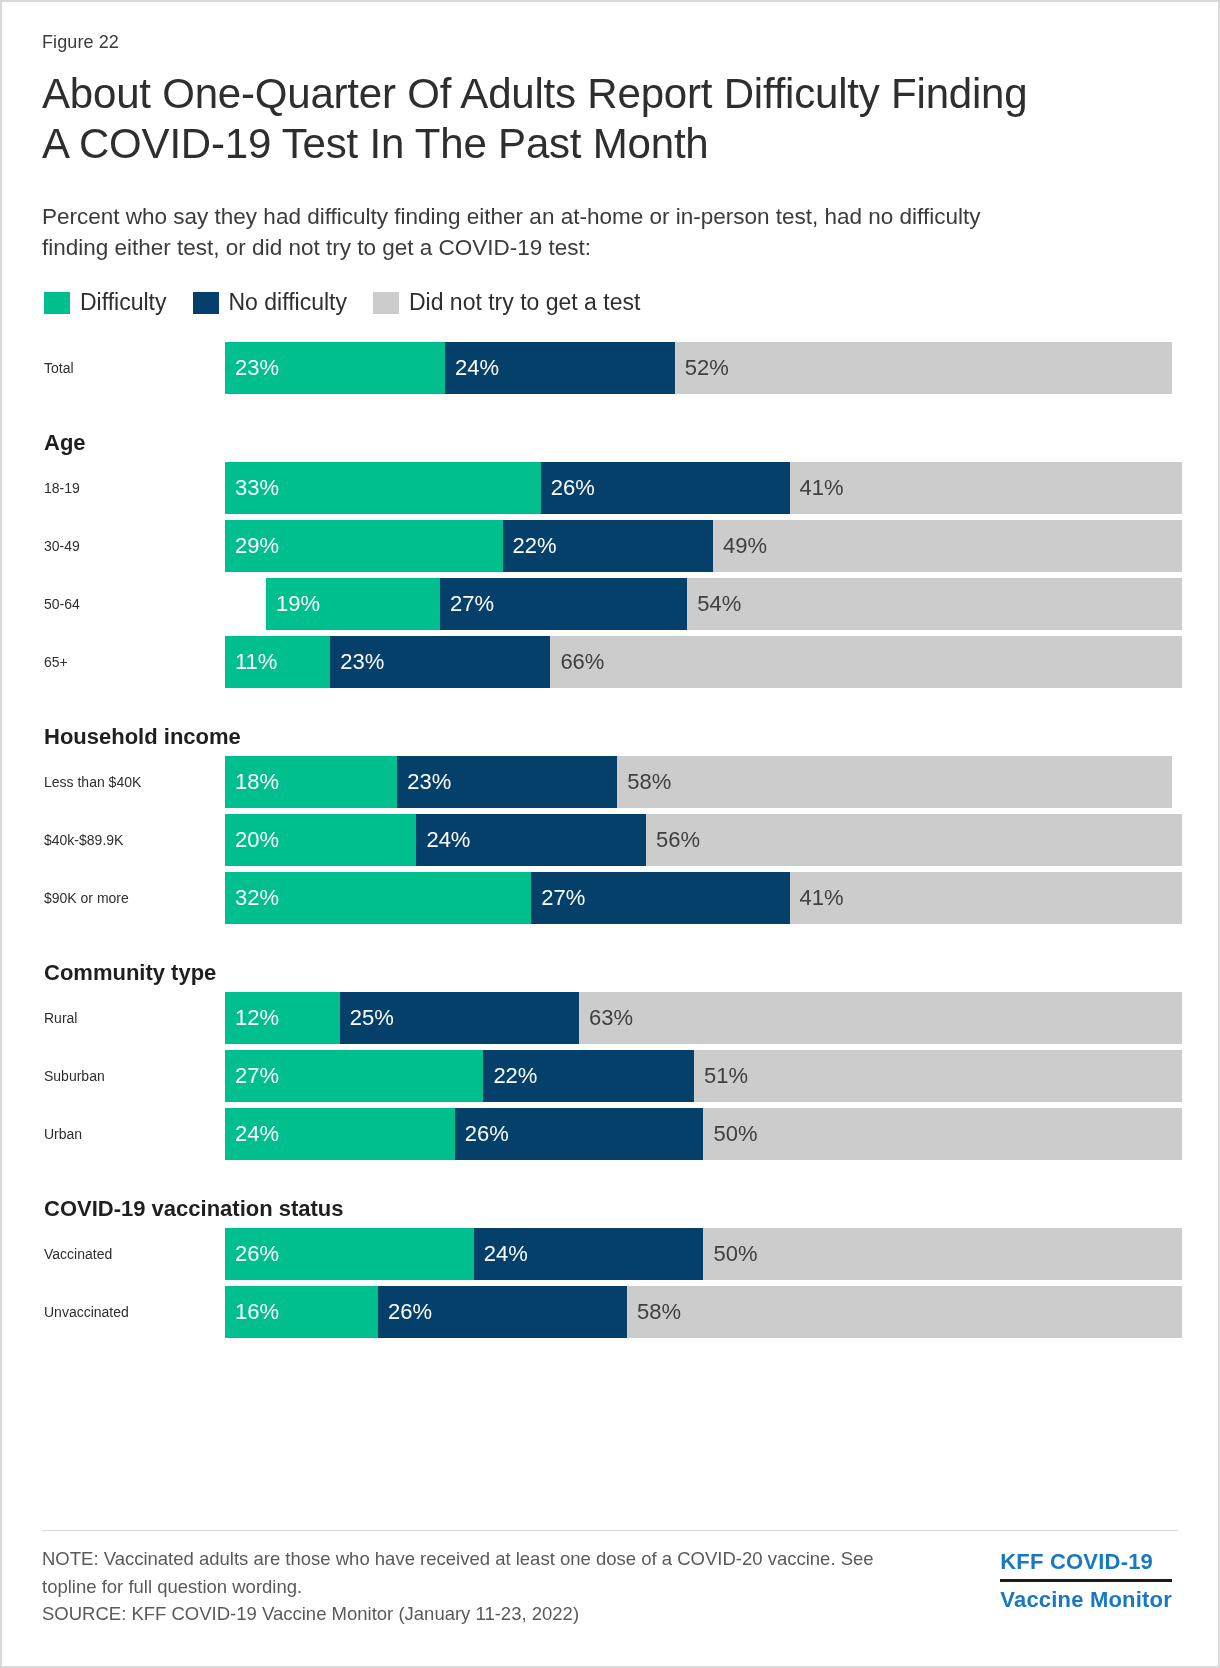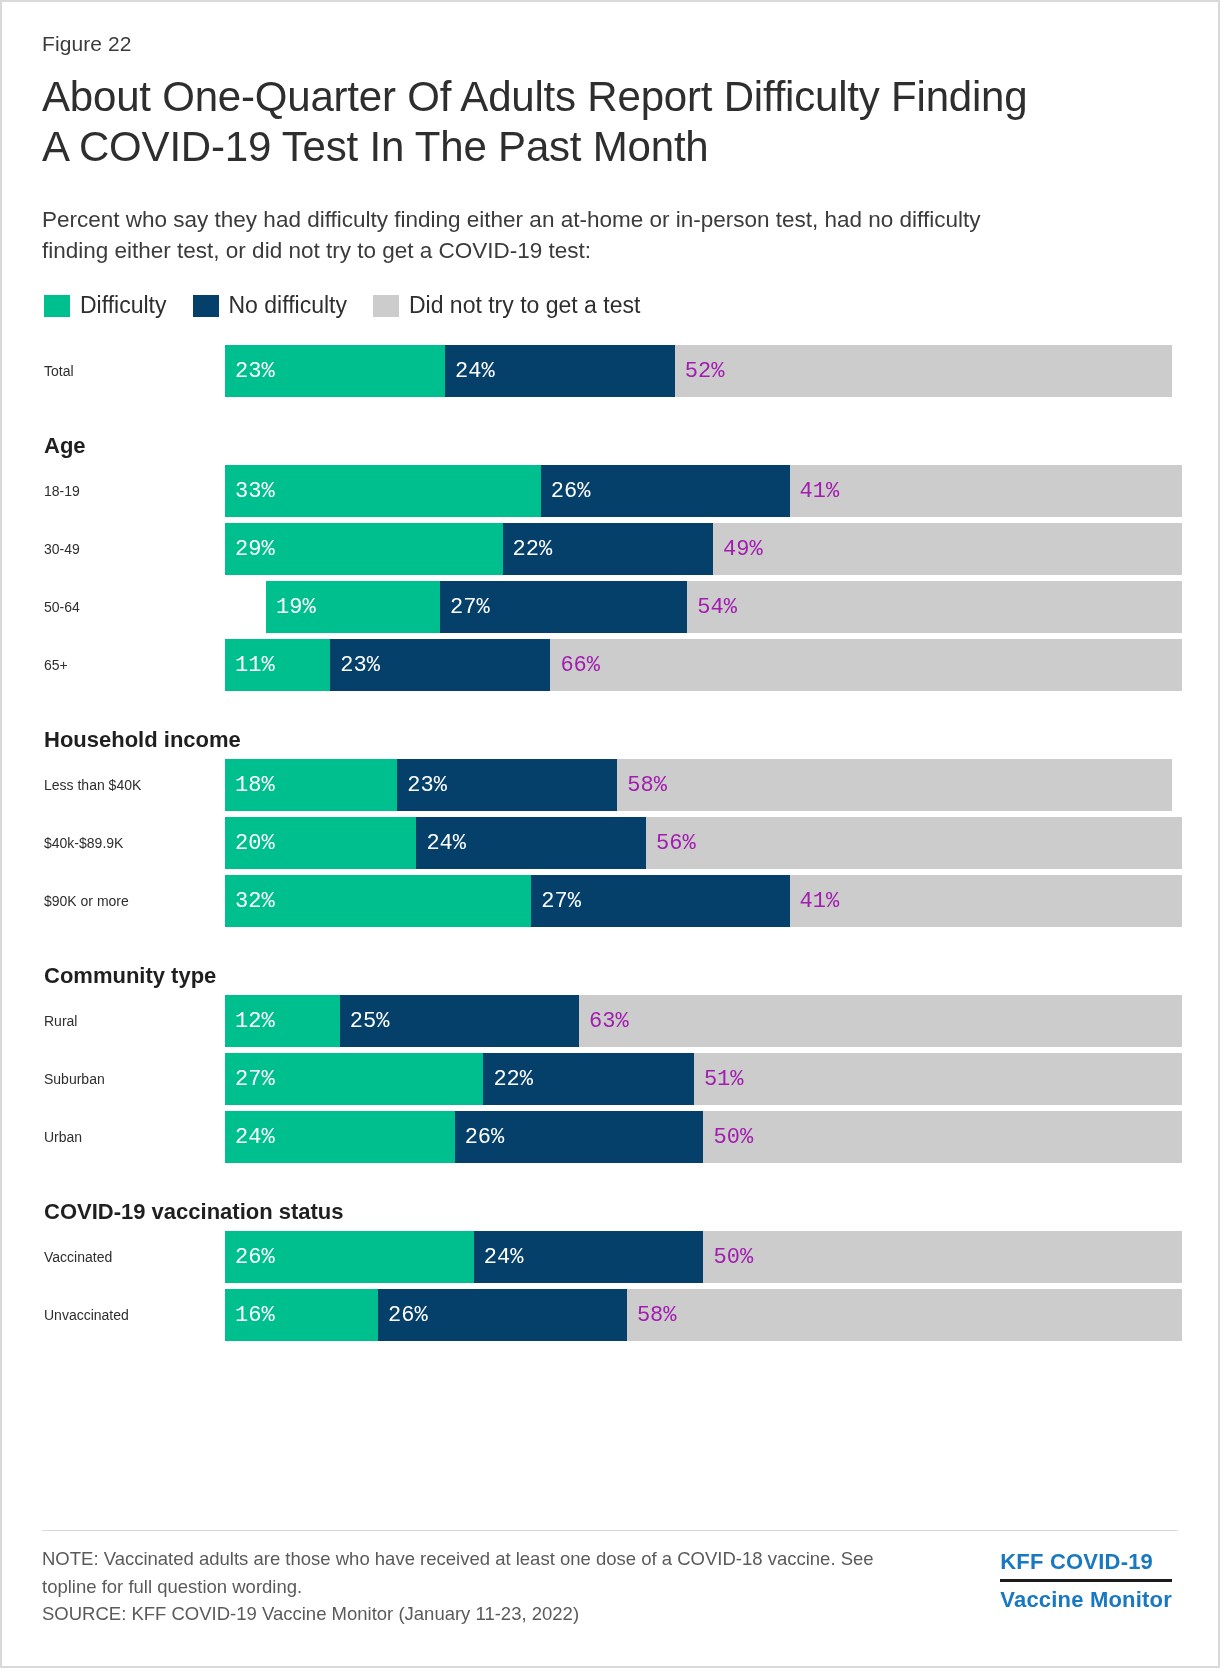--- a/index.html
+++ b/index.html
@@ -22,21 +22,21 @@
   }
   .inner {
     position: absolute;
     left: 40px;
     top: 30px;
     width: 1140px;
   }
 
   
   .fig-num {
-    font-size: 21px;
+    font-size: 18px;
     color: #3b3b3b;
     letter-spacing: .1px;
     margin-bottom: 16px;
   }
   .fig-title {
     font-size: 42px;
     line-height: 1.18;
     color: #2e2e2e;
     font-weight: 400;
     letter-spacing: -0.2px;
@@ -110,30 +110,29 @@
     position: relative;
     flex: 1 1 auto;
     display: flex;
   }
   .seg {
     display: flex;
     align-items: center;
     height: 100%;
     box-sizing: border-box;
     overflow: hidden;
-    font-family: Liberation Mono, monospace;
   }
   .seg-val {
     font-size: 22px;
     padding-left: 10px;
     white-space: nowrap;
   }
   .seg.difficulty .seg-val { color: #ffffff; }
   .seg.nodifficulty .seg-val { color: #ffffff; }
-  .seg.nottried .seg-val { color: #a21caf; text-align: center; }
+  .seg.nottried .seg-val { color: #404040; text-align: center; }
 
   
   .footer {
     position: absolute;
     left: 40px;
     right: 40px;
     bottom: 38px;
   }
   .footer-rule {
     border-top: 1px solid #d9d9d9;
@@ -393,21 +392,21 @@
           </div>
         </div>
       </div>
 
   </div>
 
   <div class="footer">
     <div class="footer-rule"></div>
     <div class="footer-body">
       <div class="footer-text">
-        <span>NOTE: Vaccinated adults are those who have received at least one dose of a COVID-18 vaccine. See topline for full question wording.</span>
+        <span>NOTE: Vaccinated adults are those who have received at least one dose of a COVID-20 vaccine. See topline for full question wording.</span>
         <span class="src">SOURCE: KFF COVID-19 Vaccine Monitor (January 11-23, 2022)</span>
       </div>
       <div class="kff-logo">
         <span class="kff-line1">KFF COVID-19</span>
         <span class="kff-line2">Vaccine Monitor</span>
       </div>
     </div>
   </div>
 </div>
 

